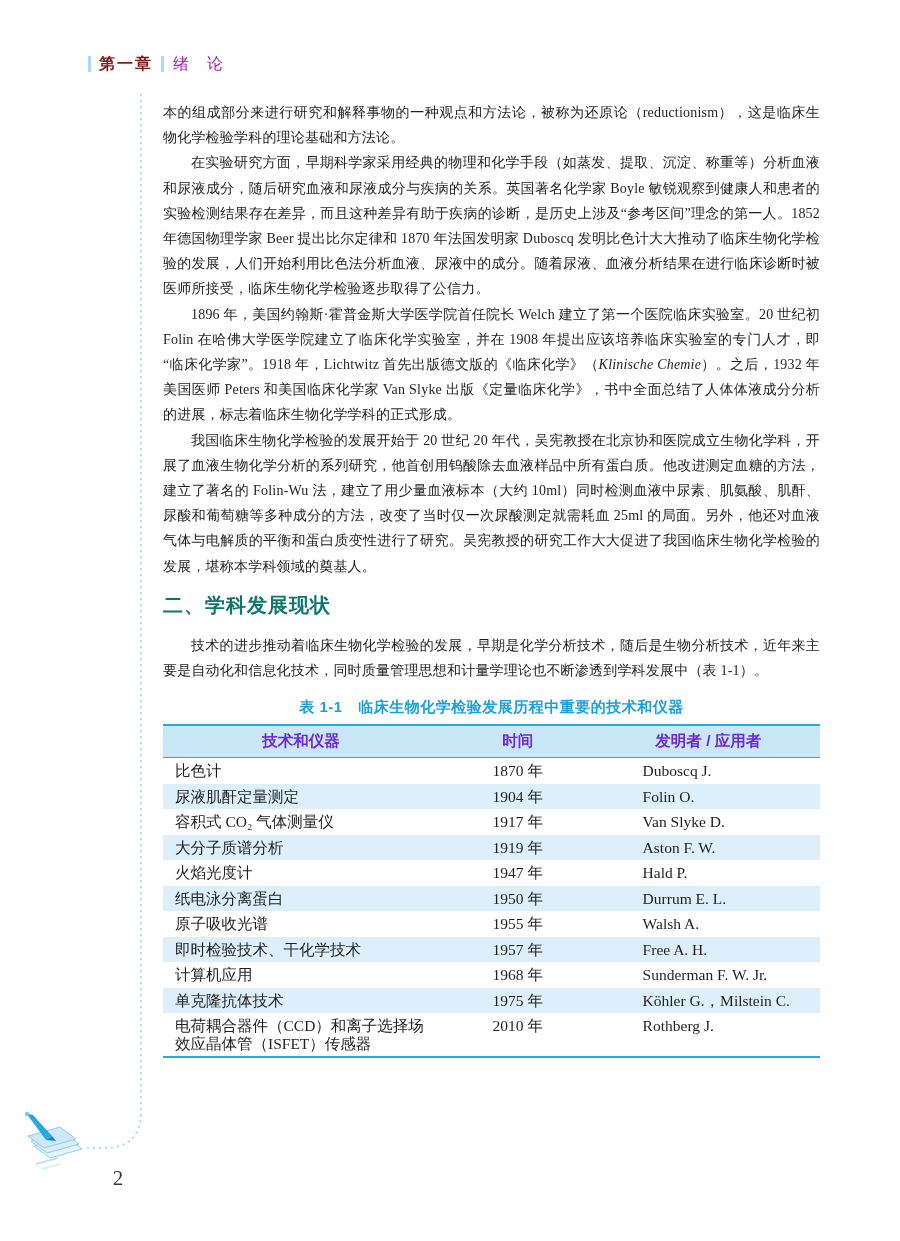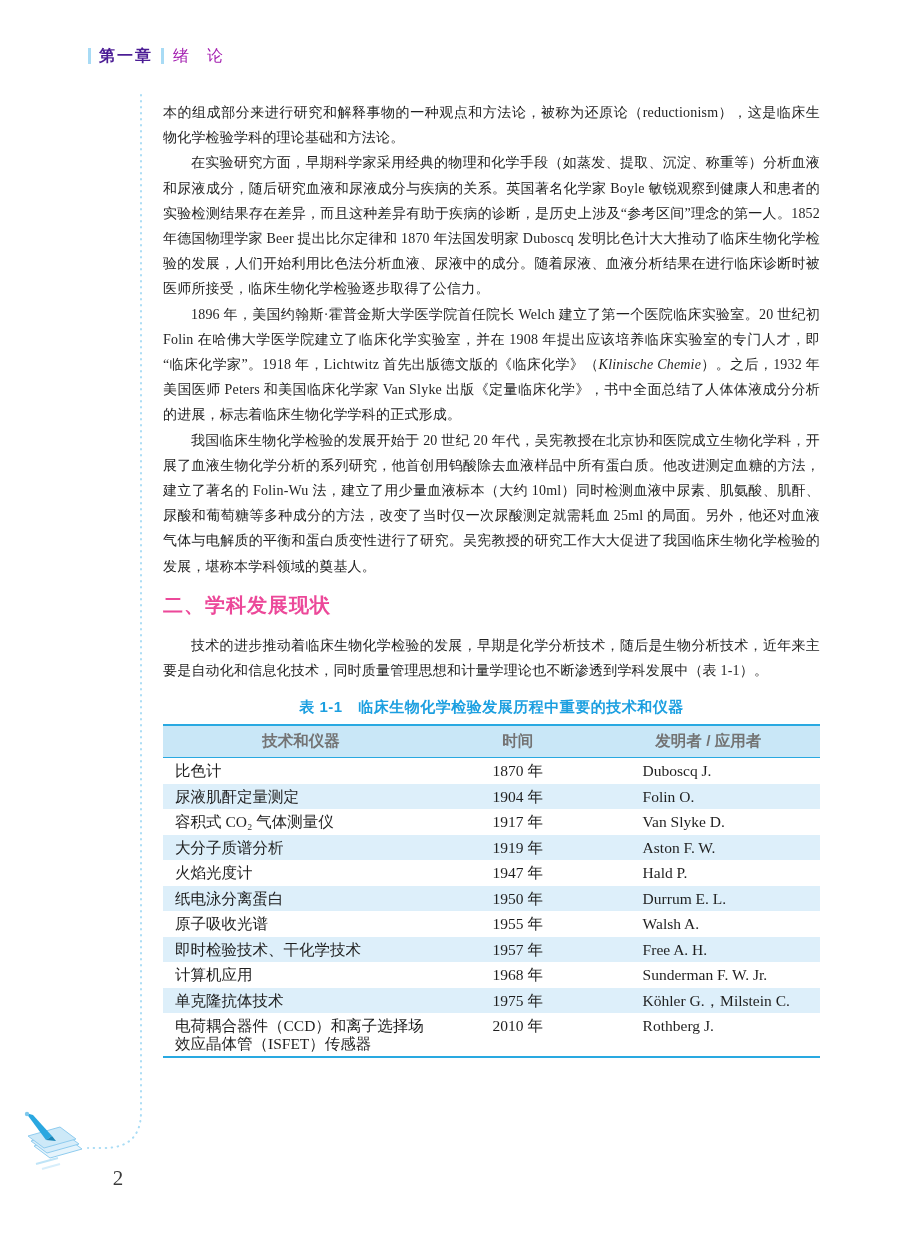--- a/index.html
+++ b/index.html
@@ -9,56 +9,56 @@
     color:#1f1f1f;overflow:hidden;
   }
   
   .chapter-header{
     position:absolute;left:88px;top:47px;
     display:flex;align-items:center;
     font-family:"Liberation Sans","DejaVu Sans",sans-serif;
     font-size:16px;line-height:18px;
   }
   .hdr-bar{width:3px;height:16px;background:#a8dbf5;display:inline-block;}
-  .hdr-chapter{color:#4c1d95;font-weight:bold;letter-spacing:2px;margin:0 8px;}
+  .hdr-chapter{color:#7f1d1d;font-weight:bold;letter-spacing:2px;margin:8px 8px;}
   .hdr-title{color:#a21caf;letter-spacing:1px;margin-left:9px;}
   
   .deco-svg{position:absolute;left:0;top:0;pointer-events:none;}
   .page-number{
     position:absolute;left:103px;top:1166px;width:30px;text-align:center;
     font-size:21px;color:#3a3a3a;font-family:"Liberation Serif",serif;
   }
   
   .main{position:absolute;left:163px;top:100px;width:657px;}
   .main p{
     margin:0;font-size:14px;line-height:25.2px;text-align:justify;
     letter-spacing:0.2px;
   }
   .main p.indent{text-indent:2em;}
   .italic{font-style:italic;}
   .section-heading{
     margin:13px 0 14px 0;
     font-family:"Liberation Sans","DejaVu Sans",sans-serif;
-    font-weight:bold;font-size:20px;color:#ec4899;letter-spacing:1px;
+    font-weight:bold;font-size:20px;color:#0f766e;letter-spacing:1px;
   }
   
   .table-title{
     margin-top:15px;text-align:center;
     font-family:"Liberation Sans","DejaVu Sans",sans-serif;
     font-weight:bold;font-size:15px;color:#1c9fe0;letter-spacing:0.5px;
   }
   table.tech{
     margin-top:7px;width:657px;border-collapse:collapse;
     border-top:2px solid #29a9e1;border-bottom:2.5px solid #29a9e1;
     font-size:15.5px;
   }
   table.tech th{
     background:#c9e7f7;border-bottom:1.5px solid #29a9e1;
     font-family:"Liberation Sans","DejaVu Sans",sans-serif;
-    font-weight:bold;font-size:15.5px;color:#737373;
+    font-weight:bold;font-size:15.5px;color:#6d28d9;
     padding:5px 6px;text-align:center;
   }
   table.tech td{
     padding:4px 2px;line-height:17.5px;vertical-align:top;
     font-family:"Liberation Serif","DejaVu Serif",serif;color:#1f1f1f;
   }
   table.tech col.c1{width:42%;}
   table.tech col.c2{width:24%;}
   table.tech col.c3{width:34%;}
   table.tech td:nth-child(1){text-align:left;padding-left:12px;}

